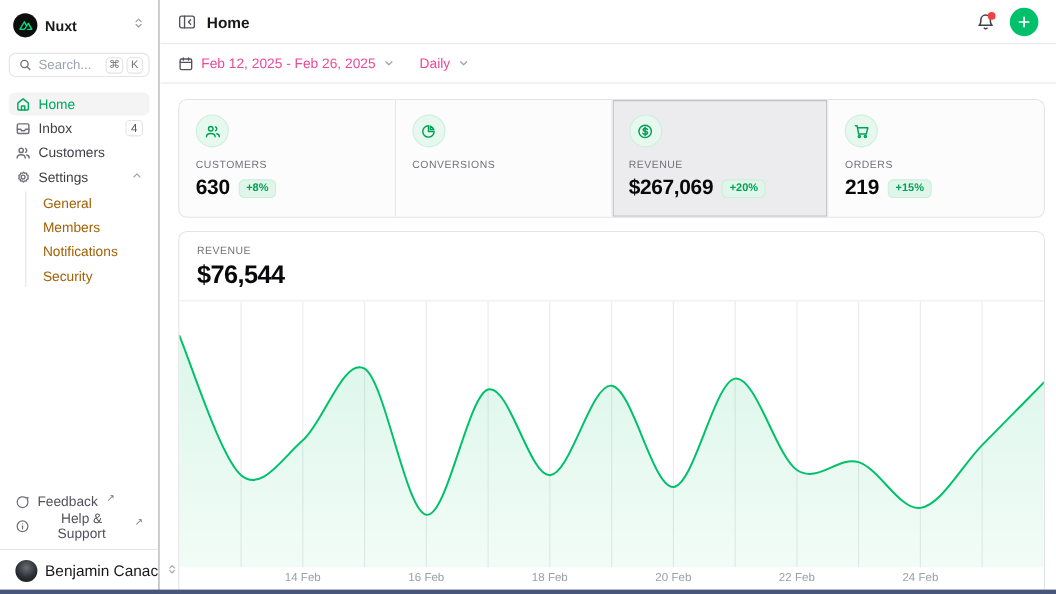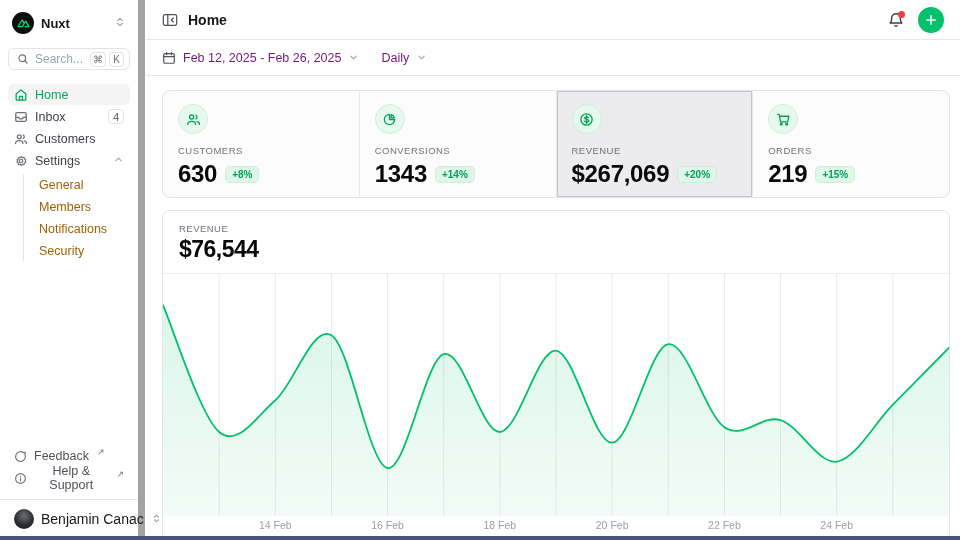--- a/index.html
+++ b/index.html
@@ -2,21 +2,21 @@
 <html><head>
 <meta charset="utf-8">
 <style>
   * { margin:0; padding:0; box-sizing:border-box; }
   html,body { width:960px; height:540px; overflow:hidden; background:#fff;
     font-family:"Liberation Sans", sans-serif; color:#18181b; }
   .app { position:relative; width:960px; height:540px; background:#fff; }
 
   
   .sidebar { position:absolute; left:0; top:0; bottom:0; width:145px;
-    background:#fff; border-right:7px solid #a3a3a3; display:flex; flex-direction:column; }
+    background:#fff; border-right:1px solid #a3a3a3; display:flex; flex-direction:column; }
   .ws-row { display:flex; align-items:center; gap:7px; margin:10px 8px 6px 8px; padding:2px 4px;
     border-radius:6px; cursor:pointer; }
   .ws-avatar { width:22px; height:22px; border-radius:50%; background:#0c0f0e;
     display:flex; align-items:center; justify-content:center; flex:none; }
   .ws-name { font-size:13px; font-weight:700; color:#18181b; flex:1; }
   .chev-ud { color:#9ca3af; flex:none; }
 
   .search-btn { display:flex; align-items:center; gap:6px; margin:6px 8px;
     border:1px solid #e4e4e7; border-radius:6px; padding:4px 5px 4px 8px; height:22px;
     color:#9ca3af; cursor:pointer; background:#fff; }
@@ -61,37 +61,37 @@
   .topbar-right { margin-left:auto; display:flex; align-items:center; gap:14px; }
   .bell-wrap { position:relative; display:flex; color:#3f3f46; cursor:pointer; }
   .bell-dot { position:absolute; top:-1px; right:-1px; width:7px; height:7px; border-radius:50%;
     background:#f43f3f; }
   .plus-btn { width:26px; height:26px; border-radius:50%; background:#00c16a; color:#fff;
     display:flex; align-items:center; justify-content:center; cursor:pointer; }
 
   .toolbar { height:36px; border-bottom:1px solid #e8e8ea; display:flex; align-items:center;
     padding:0 16px; gap:22px; }
   .tool-btn { display:flex; align-items:center; gap:7px; font-size:12.5px; font-weight:500;
-    color:#701a75; cursor:pointer; }
+    color:#ec4899; cursor:pointer; }
   .tool-btn .ni { color:#52525b; display:flex; }
   .chev-dn { color:#9ca3af; display:flex; }
 
   .content { position:absolute; top:77px; left:0; right:0; bottom:0; }
 
   
   .stats { position:absolute; left:16px; right:10px; top:13px; height:108px;
     border:1px solid #e4e4e6; border-radius:8px; background:#fcfcfc; display:flex; overflow:hidden; }
   .stat-card { flex:1; padding:13px 15px; cursor:pointer; position:relative; }
   .stat-card + .stat-card { border-left:1px solid #e9e9eb; }
   .stat-card.sel { background:#ececee; box-shadow:inset 0 0 0 1px #c3c3c7; }
   .stat-icon { width:30px; height:30px; border-radius:50%; background:#e7f8ef;
     border:1px solid #cceedd; color:#00a155; display:flex; align-items:center; justify-content:center; }
   .stat-label { margin-top:11px; font-size:9.5px; letter-spacing:.05em; color:#71717a; font-weight:500; }
   .stat-value-row { margin-top:4px; display:flex; align-items:center; gap:8px; }
-  .stat-value { font-size:24px; font-weight:700; color:#09090b; letter-spacing:-0.3px; }
+  .stat-value { font-size:19px; font-weight:700; color:#09090b; letter-spacing:-0.3px; }
   .delta-badge { font-size:10px; font-weight:600; color:#00a155; background:#e0f6ea;
     border:1px solid #cdeeda; border-radius:5px; padding:2px 6px; }
 
   
   .chart-card { position:absolute; left:16px; right:10px; top:133px; height:340px;
     border:1px solid #e4e4e6; border-radius:8px; background:#fff; overflow:hidden; }
   .chart-head { padding:12px 16px 10px 16px; border-bottom:1px solid #ececee; }
   .chart-label { font-size:9.5px; letter-spacing:.05em; color:#71717a; font-weight:500; }
   .chart-value { font-size:23px; font-weight:700; color:#09090b; letter-spacing:-0.5px; margin-top:2px; }
   .chart-plot { position:relative; height:242px; }
@@ -300,24 +300,20 @@
           </div>
         </div>
         <div class="stat-card">
           <span class="stat-icon">
             <svg width="15" height="15" viewBox="0 0 16 16" fill="none" stroke="currentColor" stroke-width="1.4" stroke-linecap="round" stroke-linejoin="round">
                 <path d="M13.5 8A5.5 5.5 0 1 1 8 2.5V8z"></path>
                 <path d="M9.8 2.8A5.5 5.5 0 0 1 13.2 6.2H9.8z"></path>
               </svg>
           </span>
           <div class="stat-label">CONVERSIONS</div>
-          <div class="stat-value-row">
-            <span class="stat-value">1343</span>
-            <span class="delta-badge">+14%</span>
-          </div>
         </div>
         <div class="stat-card sel">
           <span class="stat-icon">
             <svg width="15" height="15" viewBox="0 0 16 16" fill="none" stroke="currentColor" stroke-width="1.4" stroke-linecap="round" stroke-linejoin="round">
                 <circle cx="8" cy="8" r="6"></circle>
                 <path d="M10.2 6.1c-.3-.7-1.1-1-2.2-1-1.2 0-2 .5-2 1.4 0 1.8 4.4.8 4.4 2.8 0 .9-.9 1.5-2.3 1.5-1.2 0-2-.4-2.3-1.1"></path>
                 <path d="M8 3.9v8.2"></path>
               </svg>
           </span>
           <div class="stat-label">REVENUE</div>

